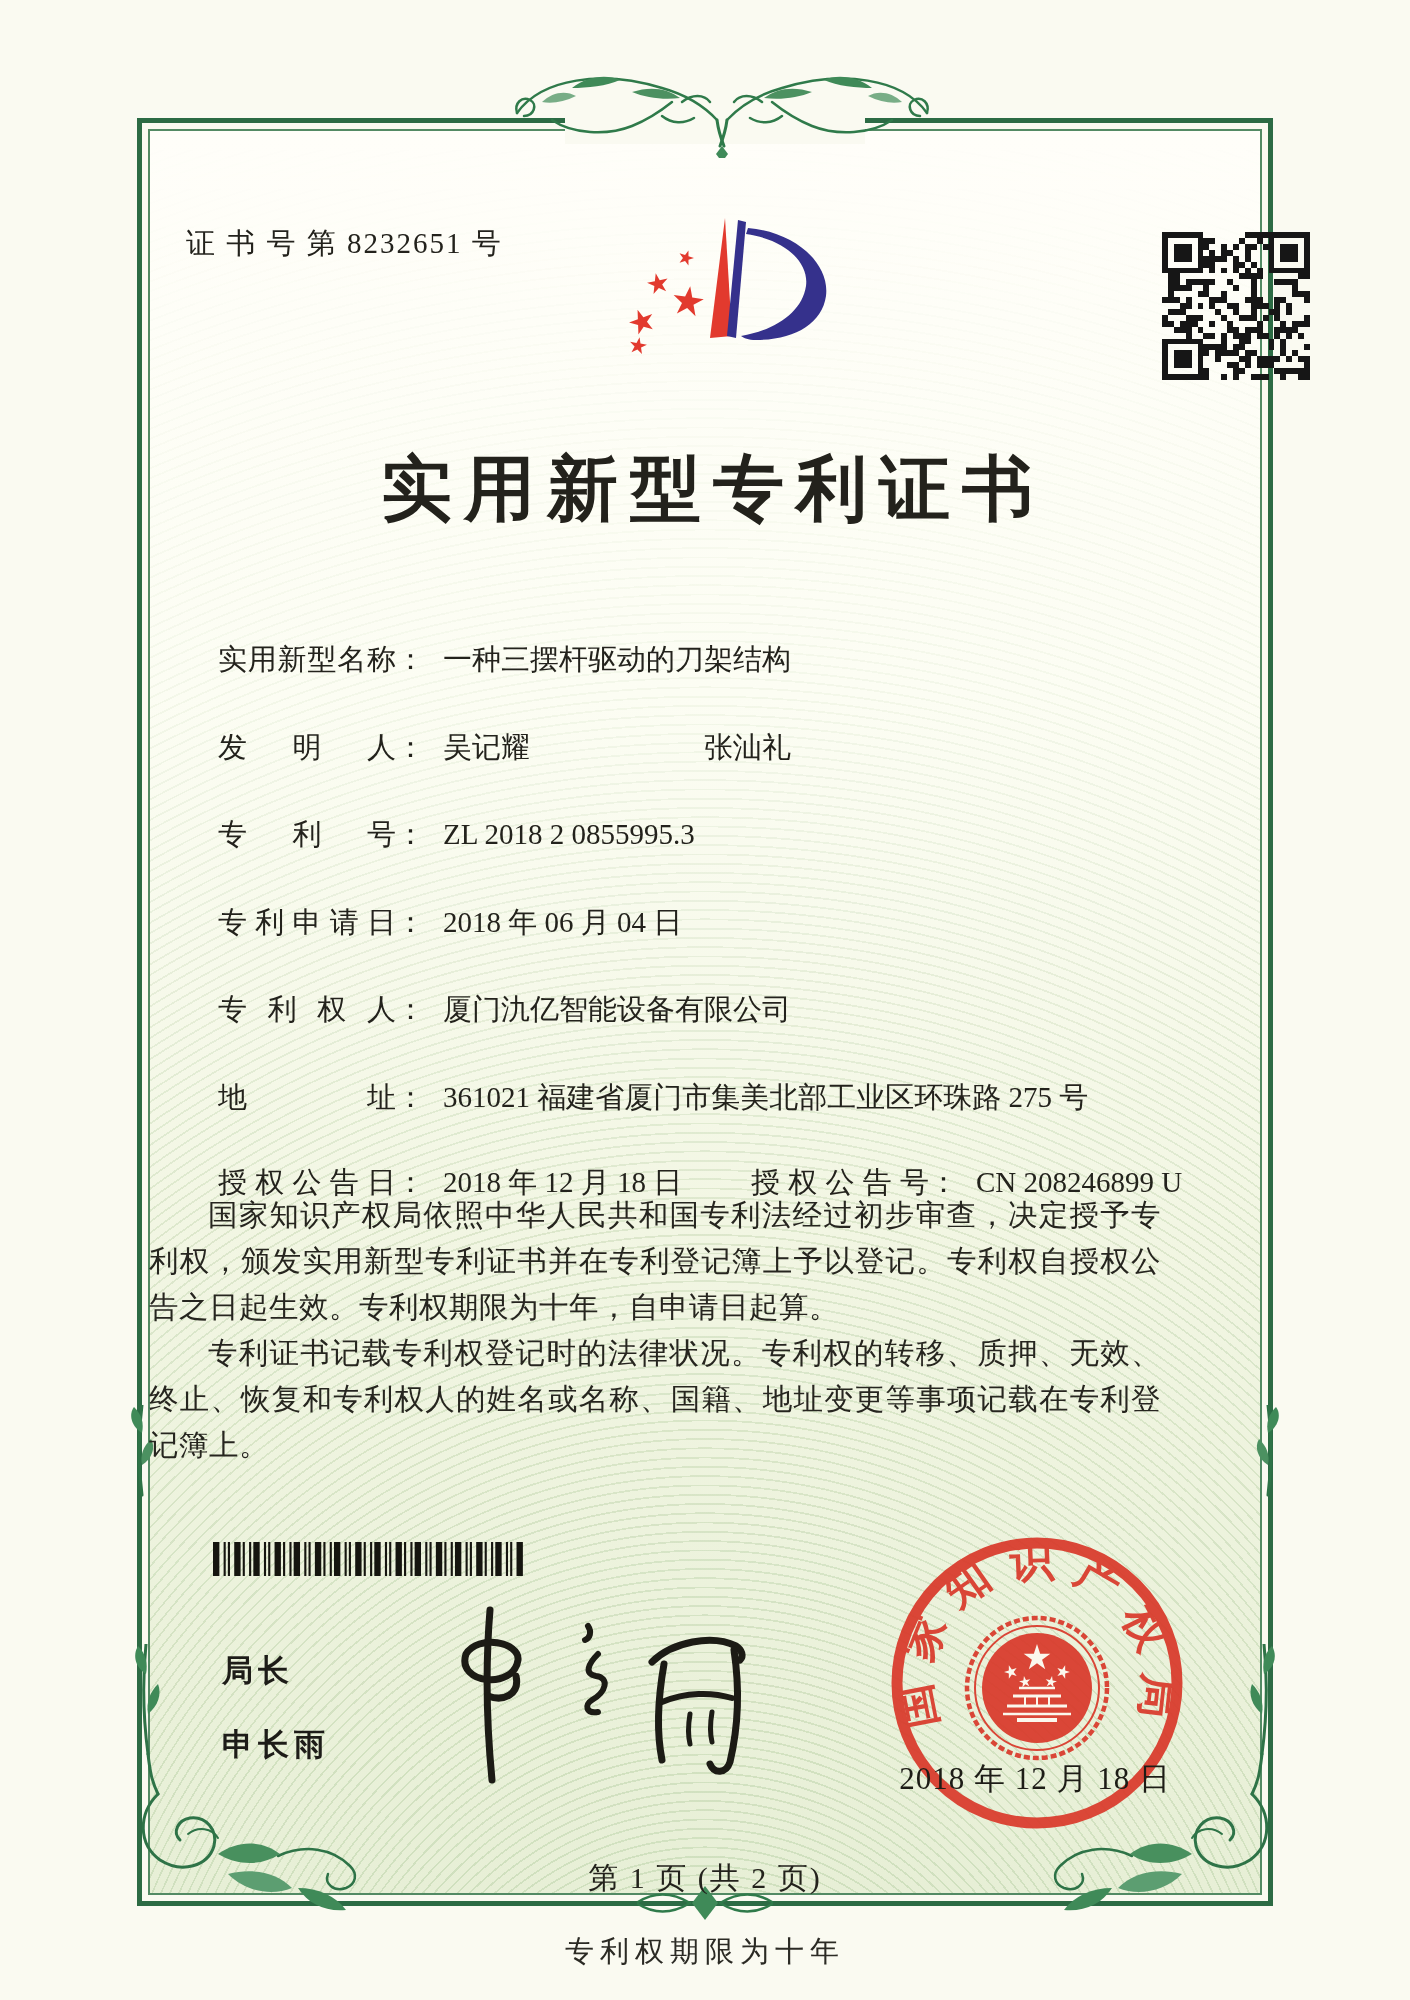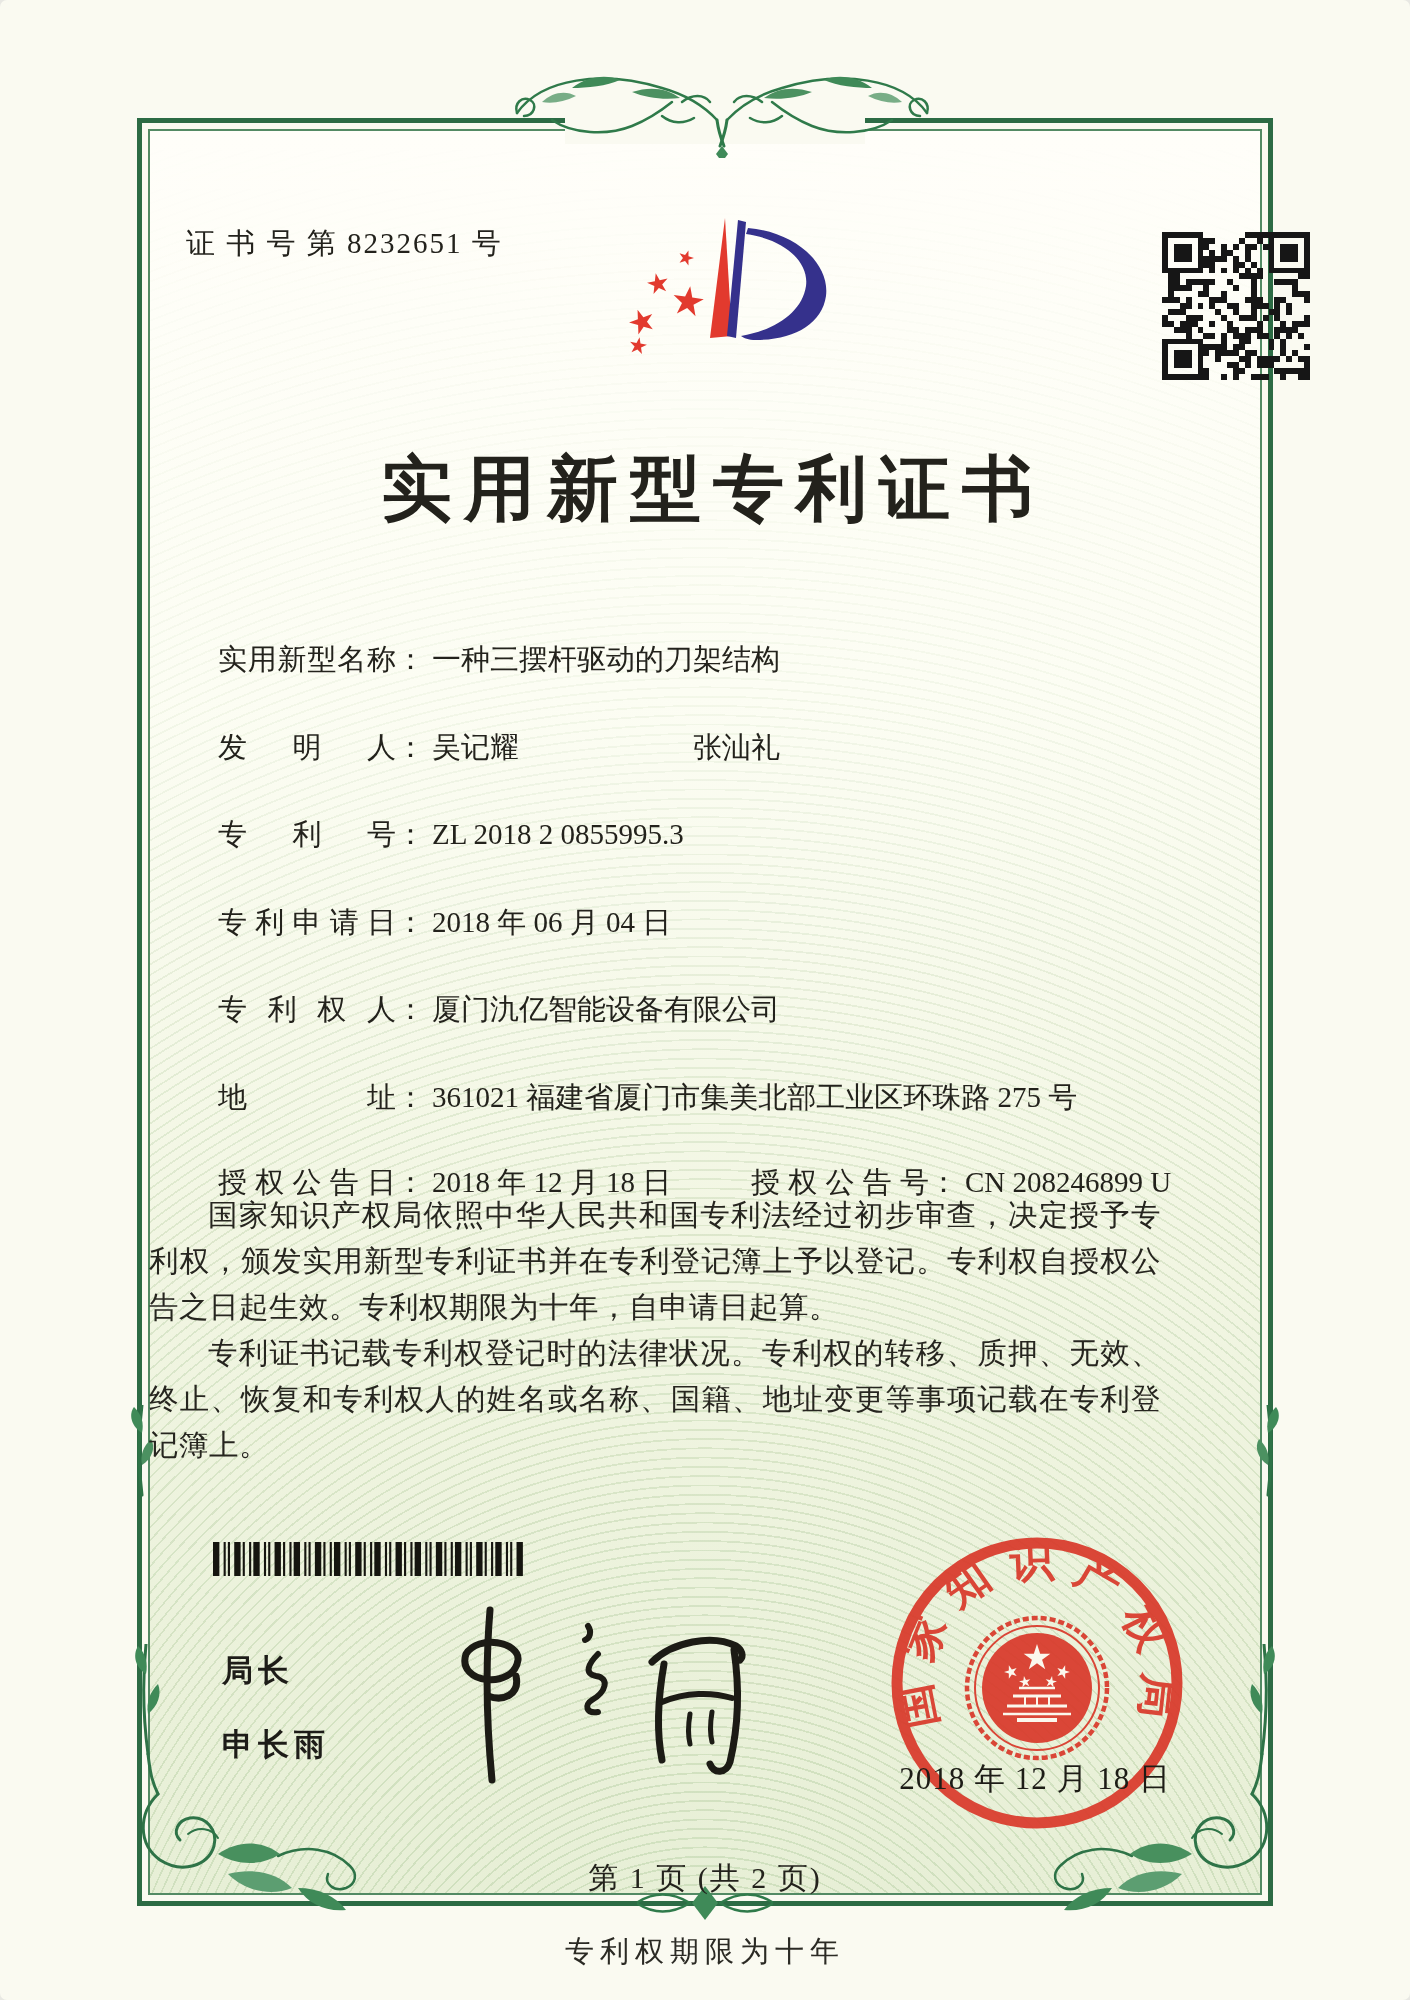--- a/index.html
+++ b/index.html
@@ -1,17 +1,17 @@
 <!DOCTYPE html>
 <html><head>
 <meta charset="utf-8">
 <style>
   html,body{margin:0;padding:0;background:#e8e8e3;}
   .paper{position:relative;width:1410px;height:2000px;background:#fafaf1;overflow:hidden;
-         font-family:"Liberation Serif",serif;border-radius:7px;}
+         font-family:"Liberation Serif",serif;}
   .abs{position:absolute;}
   .t{position:absolute;color:#23221c;font-family:"Liberation Serif",serif;white-space:nowrap;}
 
   
   .frame{position:absolute;left:137px;top:118px;width:1136px;height:1788px;
          box-sizing:border-box;border:5px solid #2c6b44;}
   .frame-inner{position:absolute;inset:6px;border:2px solid #538a64;
          background:linear-gradient(180deg,#fffef9 0%,#fcfdf3 32%,#f2f6e3 62%,#e7efd6 100%);}
   .frame-inner::after{content:"";position:absolute;inset:0;
          background:repeating-radial-gradient(ellipse 130% 95% at 50% 118%,
@@ -19,21 +19,21 @@
          -webkit-mask-image:linear-gradient(180deg,transparent 0%,rgba(0,0,0,.25) 28%,rgba(0,0,0,.85) 62%,#000 100%);
          mask-image:linear-gradient(180deg,transparent 0%,rgba(0,0,0,.25) 28%,rgba(0,0,0,.85) 62%,#000 100%);}
   .top-gap{position:absolute;left:565px;top:110px;width:300px;height:34px;background:#fafaf1;}
 
   .cert-no{left:186px;top:224px;font-size:29px;letter-spacing:2px;}
   .title{left:0;width:100%;text-align:center;top:442px;font-size:71px;font-weight:700;letter-spacing:12px;padding-left:8px;}
 
   .field-row{position:absolute;left:218px;font-size:29px;color:#23221c;
              font-family:"Liberation Serif",serif;white-space:nowrap;}
   .field-label{display:inline-block;width:178px;text-align:justify;text-align-last:justify;margin-top:28px;}
-  .field-value{margin-left:7px;}
+  .field-value{margin-left:18px;}
   .pair2{position:absolute;left:533px;top:0;}
 
   .body-text{position:absolute;left:149px;top:1192px;width:1012px;font-size:29.5px;
              line-height:46px;color:#26251f;letter-spacing:.5px;}
   .body-text p{margin:0;text-indent:2em;text-align:justify;}
 
   .signer{position:absolute;left:222px;color:#1d1c18;font-family:"Liberation Sans",sans-serif;
           font-weight:600;font-size:31px;letter-spacing:5px;white-space:nowrap;}
   .seal-date{position:absolute;left:880px;top:1758px;width:310px;text-align:center;
              font-size:31px;color:#1d1c16;letter-spacing:1px;}

